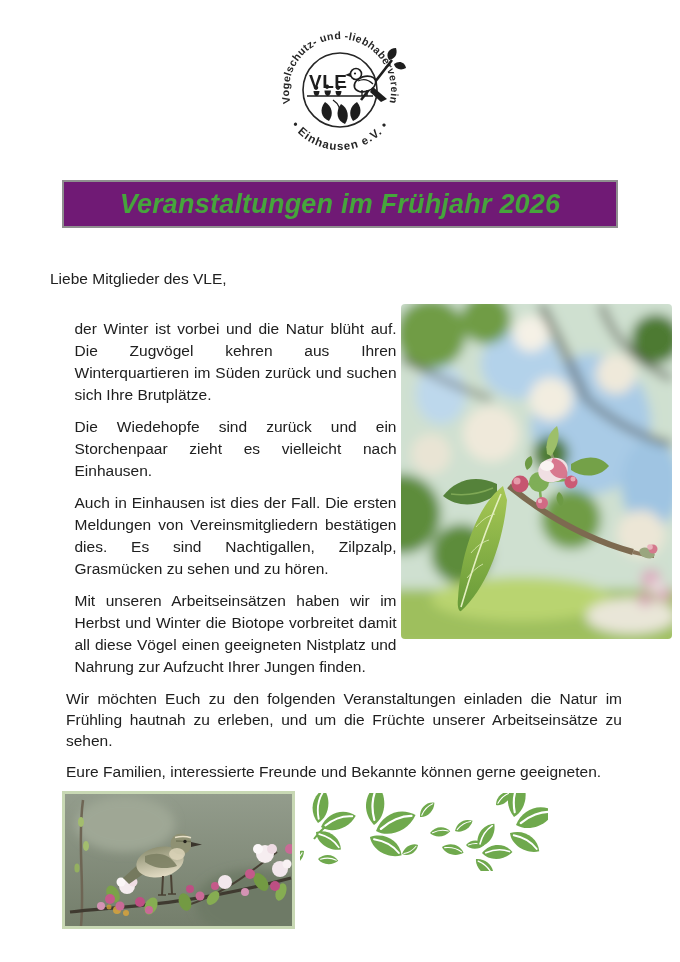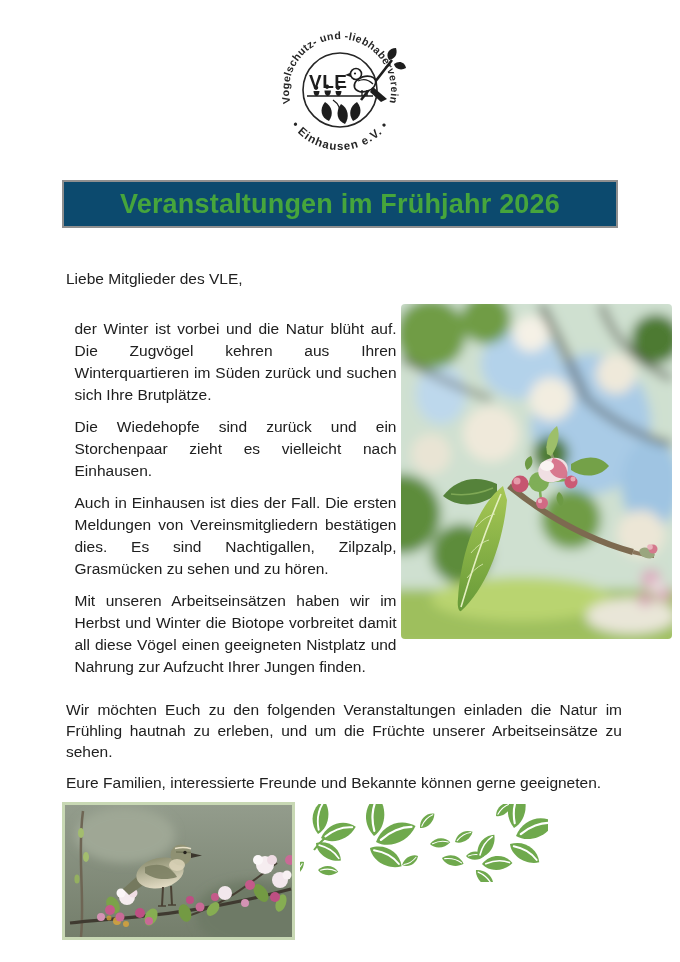--- a/index.html
+++ b/index.html
@@ -1,28 +1,28 @@
 <!DOCTYPE html>
 <html><head>
 <meta charset="utf-8">
 <style>
   html,body{margin:0;padding:0;background:#fff;}
   .page{position:relative;width:680px;height:962px;background:#ffffff;overflow:hidden;
         font-family:"Liberation Sans",sans-serif;color:#202020;}
   .logo-wrap{width:150px;height:140px;margin:24px auto 0;}
   .title-box{margin:16px 62px 0 62px;height:44px;border:2px solid #8f8f8f;
-             display:flex;align-items:center;justify-content:center;background:#0c4a6e;}
+             display:flex;align-items:center;justify-content:center;background:#701a75;font-style:italic;}
   .title-box h1{margin:0;font-size:27px;font-weight:700;color:#46a53c;letter-spacing:.2px;}
-  .greeting{margin:42px 60px 0 66px;font-size:15.5px;}
+  .greeting{margin:42px 60px 0 50px;font-size:15.5px;}
   .two-col{display:flex;margin:14px 0 0 66px;justify-content:center;}
   .col-text{width:322px;text-align:justify;font-size:15.5px;line-height:22px;}
   .col-text p{margin:0 0 10px 0;}
   .col-text p:first-child{margin-top:16px;}
   .photo-apple{flex:none;width:271px;height:335px;margin:2px 0 0 4px;border-radius:4px;overflow:hidden;}
-  .full{margin:11px 58px 0 66px;text-align:justify;font-size:15.5px;line-height:21px;}
+  .full{margin:0 58px 0 66px;text-align:justify;font-size:15.5px;line-height:21px;}
   .full.last{margin-top:10px;}
   .bottom-row{display:flex;align-items:flex-start;margin:9px 0 0 62px;}
   .photo-bird{flex:none;width:227px;height:132px;border:3px solid #c8d8b4;background:#7d8774;}
   .leaves-wrap{margin:2px 0 0 5px;}
   svg{display:block;}
 </style>
 </head>
 <body>
 
 <div class="page">

